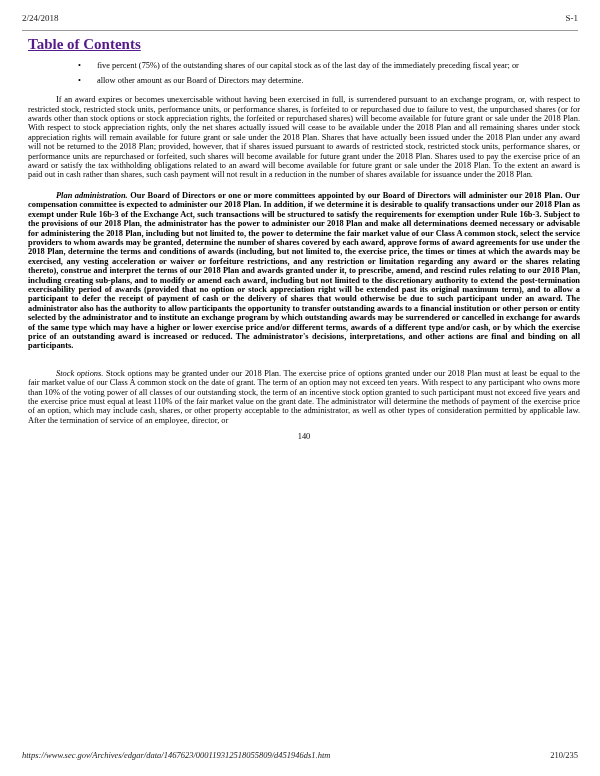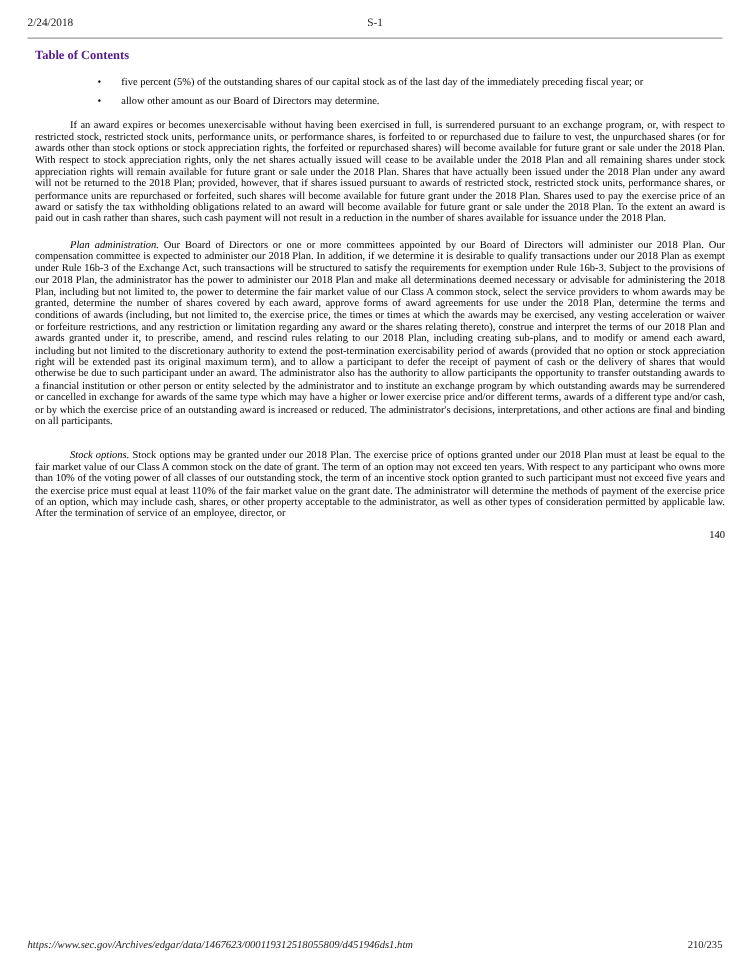--- a/index.html
+++ b/index.html
@@ -14,21 +14,21 @@
     margin: 0 auto;
   }
   
   .print-header {
     position: absolute;
     top: 13px; left: 22px; right: 22px;
     font-size: 9px;
     color: #1a1a1a;
   }
   .print-date { position: absolute; left: 0; top: 0; }
-  .print-doctype { position: absolute; left: 0; right: 0; text-align: center; top: 0; }
+  .print-doctype { position: absolute; left: 0; right: 0; text-align: right; top: 0; }
   .header-rule {
     position: absolute;
     top: 30px; left: 22px; right: 22px;
     border: 0;
     border-top: 1px solid #9a9a9a;
     margin: 0;
   }
   
   .doc-body {
     position: absolute;
@@ -36,32 +36,33 @@
     left: 28px;
     right: 20px;
     font-size: 8.4px;
     line-height: 9.4px;
     text-align: justify;
   }
   .toc-link {
     display: inline-block;
     color: #551A8B;
     font-weight: bold;
-    font-size: 10px;
+    text-decoration: underline;
+    font-size: 15px;
     margin-bottom: 10px;
     cursor: pointer;
   }
   .bullet-list { margin-top: 2px; }
   .bullet-item { position: relative; padding-left: 69px; margin-bottom: 5px; }
   .bullet-marker { position: absolute; left: 50px; top: 0; }
   .para { margin: 0; text-indent: 28px; margin-top: 10px; }
-  .para.second { margin-top: 11px; }
+  .para.second { margin-top: 11px; font-weight: bold; }
   .para.third { margin-top: 18px; }
   .lead-italic { font-style: italic; }
-  .page-number { text-align: right; margin-top: 7px; text-indent: 0; }
+  .page-number { text-align: center; margin-top: 7px; text-indent: 0; }
   
   .print-footer {
     position: absolute;
     bottom: 16px; left: 22px; right: 22px;
     font-size: 8.5px;
     color: #1a1a1a;
   }
   .footer-url { position: absolute; left: 0; bottom: 0; font-style: italic; }
   .footer-pages { position: absolute; right: 0; bottom: 0; }
 </style>
@@ -76,21 +77,21 @@
   </div>
   <hr class="header-rule">
 
   <div class="doc-body">
 
     <a class="toc-link">Table of Contents</a>
 
     <div class="bullet-list">
       <div class="bullet-item">
         <span class="bullet-marker">•</span>
-        <span>five percent (5%) of the outstanding shares of our capital stock as of the last day of the immediately preceding fiscal year; or</span>
+        <span>five percent (75%) of the outstanding shares of our capital stock as of the last day of the immediately preceding fiscal year; or</span>
       </div>
       <div class="bullet-item">
         <span class="bullet-marker">•</span>
         <span>allow other amount as our Board of Directors may determine.</span>
       </div>
     </div>
 
     <p class="para first"><span class="lead-italic"></span><span>If an award expires or becomes unexercisable without having been exercised in full, is surrendered pursuant to an exchange program, or, with respect to restricted stock, restricted stock units, performance units, or performance shares, is forfeited to or repurchased due to failure to vest, the unpurchased shares (or for awards other than stock options or stock appreciation rights, the forfeited or repurchased shares) will become available for future grant or sale under the 2018 Plan. With respect to stock appreciation rights, only the net shares actually issued will cease to be available under the 2018 Plan and all remaining shares under stock appreciation rights will remain available for future grant or sale under the 2018 Plan. Shares that have actually been issued under the 2018 Plan under any award will not be returned to the 2018 Plan; provided, however, that if shares issued pursuant to awards of restricted stock, restricted stock units, performance shares, or performance units are repurchased or forfeited, such shares will become available for future grant under the 2018 Plan. Shares used to pay the exercise price of an award or satisfy the tax withholding obligations related to an award will become available for future grant or sale under the 2018 Plan. To the extent an award is paid out in cash rather than shares, such cash payment will not result in a reduction in the number of shares available for issuance under the 2018 Plan.</span></p>
 
     <p class="para second"><span class="lead-italic">Plan administration.</span><span> Our Board of Directors or one or more committees appointed by our Board of Directors will administer our 2018 Plan. Our compensation committee is expected to administer our 2018 Plan. In addition, if we determine it is desirable to qualify transactions under our 2018 Plan as exempt under Rule 16b-3 of the Exchange Act, such transactions will be structured to satisfy the requirements for exemption under Rule 16b-3. Subject to the provisions of our 2018 Plan, the administrator has the power to administer our 2018 Plan and make all determinations deemed necessary or advisable for administering the 2018 Plan, including but not limited to, the power to determine the fair market value of our Class A common stock, select the service providers to whom awards may be granted, determine the number of shares covered by each award, approve forms of award agreements for use under the 2018 Plan, determine the terms and conditions of awards (including, but not limited to, the exercise price, the times or times at which the awards may be exercised, any vesting acceleration or waiver or forfeiture restrictions, and any restriction or limitation regarding any award or the shares relating thereto), construe and interpret the terms of our 2018 Plan and awards granted under it, to prescribe, amend, and rescind rules relating to our 2018 Plan, including creating sub-plans, and to modify or amend each award, including but not limited to the discretionary authority to extend the post-termination exercisability period of awards (provided that no option or stock appreciation right will be extended past its original maximum term), and to allow a participant to defer the receipt of payment of cash or the delivery of shares that would otherwise be due to such participant under an award. The administrator also has the authority to allow participants the opportunity to transfer outstanding awards to a financial institution or other person or entity selected by the administrator and to institute an exchange program by which outstanding awards may be surrendered or cancelled in exchange for awards of the same type which may have a higher or lower exercise price and/or different terms, awards of a different type and/or cash, or by which the exercise price of an outstanding award is increased or reduced. The administrator's decisions, interpretations, and other actions are final and binding on all participants.</span></p>

